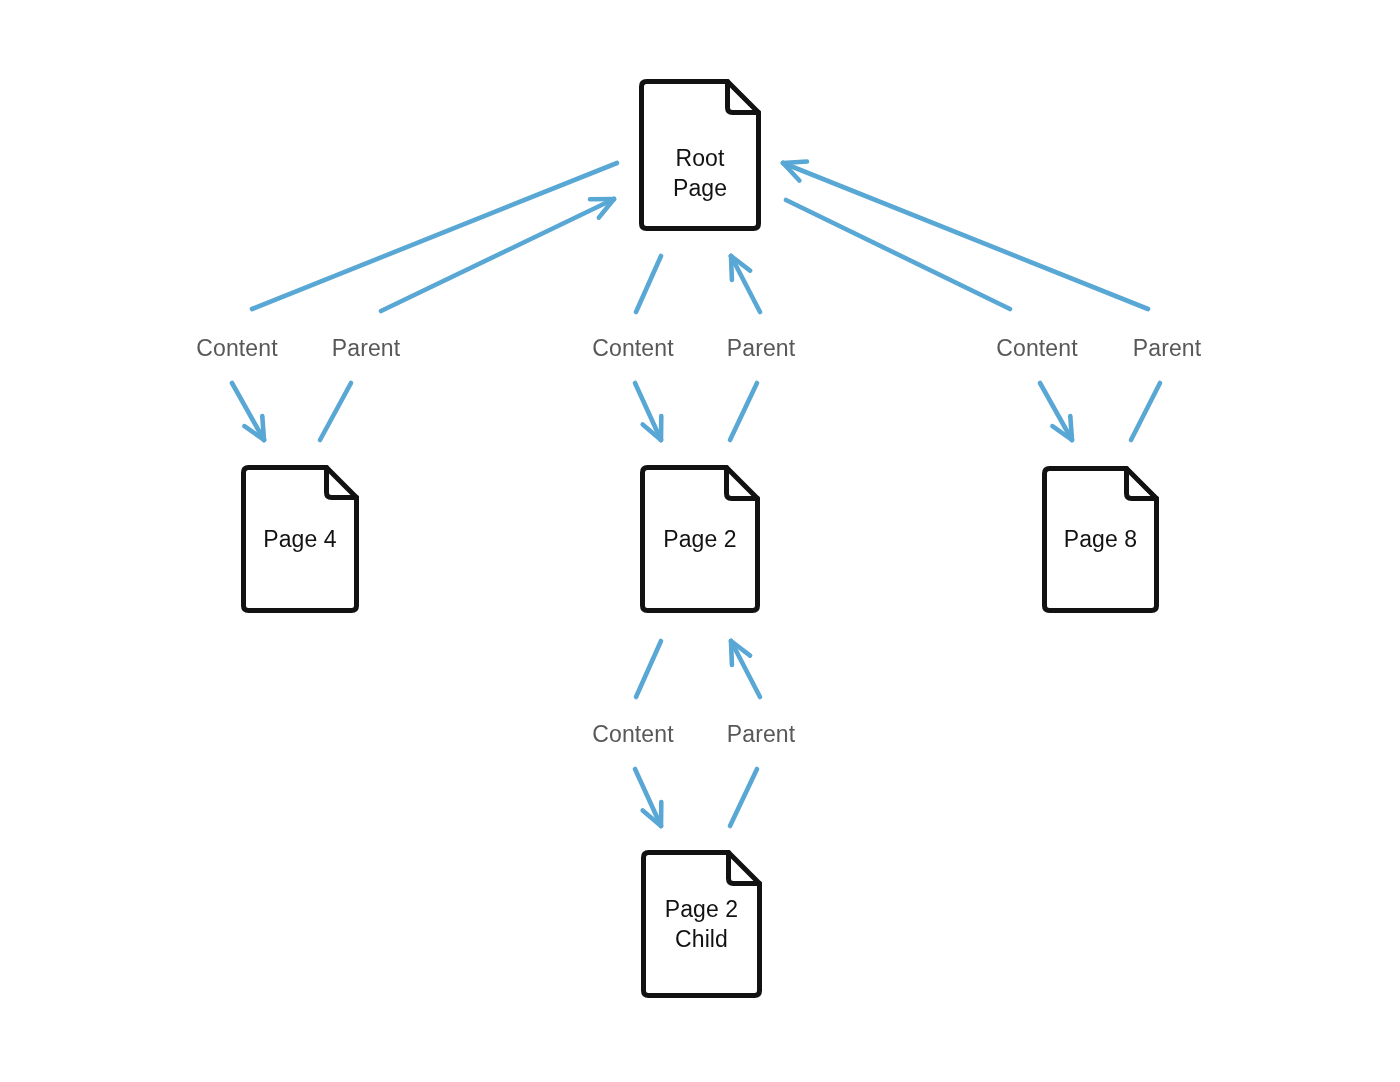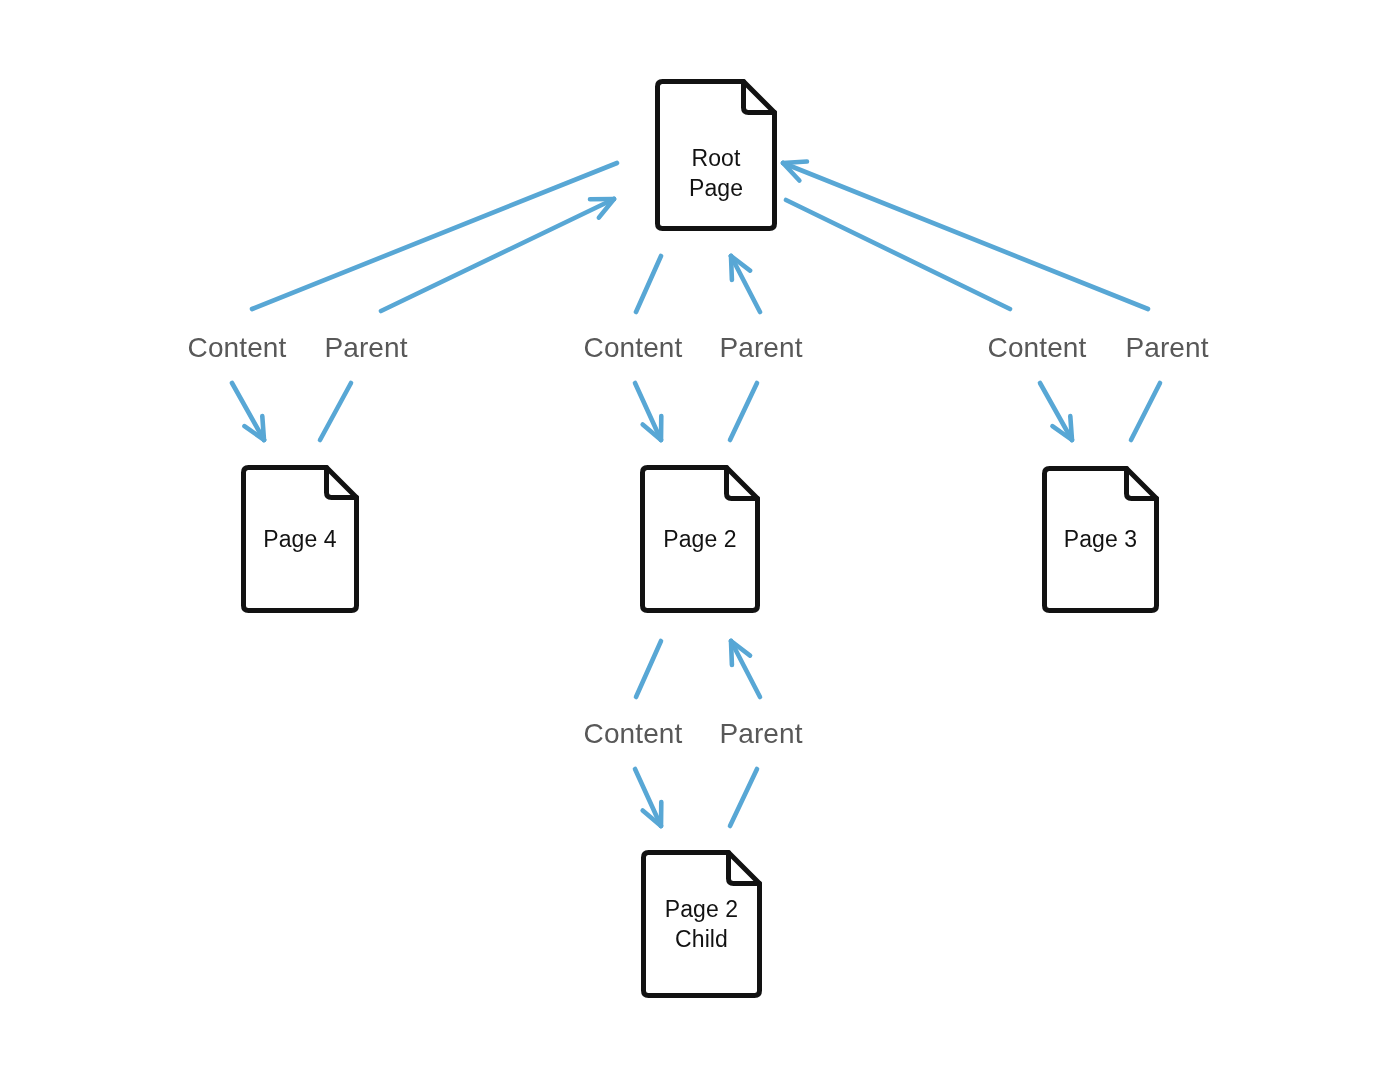--- a/index.html
+++ b/index.html
@@ -48,21 +48,21 @@
     color: #121212;
     font-size: 23px;
     line-height: 1.32;
     letter-spacing: 0.1px;
     white-space: pre-line;
     pointer-events: none;
   }
   .edge-label {
     position: absolute;
     color: #585858;
-    font-size: 28px;
+    font-size: 23px;
     line-height: 1;
     letter-spacing: 0.1px;
     white-space: nowrap;
     transform: translate(-50%, -50%);
   }
 </style>
 </head>
 <body>
 
 <div id="diagram-root">
@@ -128,21 +128,21 @@
         <line x1="730" y1="826" x2="757" y2="769" stroke="#58a7d5" stroke-width="4.6" stroke-linecap="round"></line>
       </g>
       <g>
         <line x1="760" y1="697" x2="731" y2="641" stroke="#58a7d5" stroke-width="4.6" stroke-linecap="round"></line>
         <line x1="731" y1="641" x2="750.0628582179112" y2="655.5810643151938" stroke="#58a7d5" stroke-width="4.6" stroke-linecap="round"></line>
         <line x1="731" y1="641" x2="731.9077287617912" y2="664.9828277835417" stroke="#58a7d5" stroke-width="4.6" stroke-linecap="round"></line>
       </g>
     </svg>
 
   <div id="node-layer">
-      <div class="node" style="left: 639px; top: 79px; width: 122px; height: 188px; margin-left: 16px;">
+      <div class="node" style="left: 639px; top: 79px; width: 122px; height: 188px;">
         <svg width="122" height="152" viewBox="0 0 122 152">
           <path d="M 7.5 2.5 L 88.5 2.5 L 119.5 33.5 L 119.5 144.5 Q 119.5 149.5 114.5 149.5 L 7.5 149.5 Q 2.5 149.5 2.5 144.5 L 2.5 7.5 Q 2.5 2.5 7.5 2.5 Z" fill="#ffffff" stroke="#121212" stroke-width="5" stroke-linejoin="round"></path>
           <path d="M 88.5 2.5 L 88.5 28.5 Q 88.5 33.5 93.5 33.5 L 119.5 33.5" fill="none" stroke="#121212" stroke-width="5" stroke-linejoin="round" stroke-linecap="round"></path>
         </svg>
         <div class="node-label">Root
 Page</div>
       </div>
       <div class="node" style="left: 241px; top: 465px; width: 118px; height: 148px;">
         <svg width="118" height="148" viewBox="0 0 118 148">
           <path d="M 7.5 2.5 L 85.5 2.5 L 115.5 32.5 L 115.5 140.5 Q 115.5 145.5 110.5 145.5 L 7.5 145.5 Q 2.5 145.5 2.5 140.5 L 2.5 7.5 Q 2.5 2.5 7.5 2.5 Z" fill="#ffffff" stroke="#121212" stroke-width="5" stroke-linejoin="round"></path>
@@ -155,21 +155,21 @@
           <path d="M 7.5 2.5 L 86.5 2.5 L 117.5 33.5 L 117.5 140.5 Q 117.5 145.5 112.5 145.5 L 7.5 145.5 Q 2.5 145.5 2.5 140.5 L 2.5 7.5 Q 2.5 2.5 7.5 2.5 Z" fill="#ffffff" stroke="#121212" stroke-width="5" stroke-linejoin="round"></path>
           <path d="M 86.5 2.5 L 86.5 28.5 Q 86.5 33.5 91.5 33.5 L 117.5 33.5" fill="none" stroke="#121212" stroke-width="5" stroke-linejoin="round" stroke-linecap="round"></path>
         </svg>
         <div class="node-label">Page 2</div>
       </div>
       <div class="node" style="left: 1042px; top: 466px; width: 117px; height: 147px;">
         <svg width="117" height="147" viewBox="0 0 117 147">
           <path d="M 7.5 2.5 L 84.5 2.5 L 114.5 32.5 L 114.5 139.5 Q 114.5 144.5 109.5 144.5 L 7.5 144.5 Q 2.5 144.5 2.5 139.5 L 2.5 7.5 Q 2.5 2.5 7.5 2.5 Z" fill="#ffffff" stroke="#121212" stroke-width="5" stroke-linejoin="round"></path>
           <path d="M 84.5 2.5 L 84.5 27.5 Q 84.5 32.5 89.5 32.5 L 114.5 32.5" fill="none" stroke="#121212" stroke-width="5" stroke-linejoin="round" stroke-linecap="round"></path>
         </svg>
-        <div class="node-label">Page 3</div>
+        <div class="node-label">Page 8</div>
       </div>
       <div class="node" style="left: 641px; top: 850px; width: 121px; height: 148px;">
         <svg width="121" height="148" viewBox="0 0 121 148">
           <path d="M 7.5 2.5 L 87.5 2.5 L 118.5 33.5 L 118.5 140.5 Q 118.5 145.5 113.5 145.5 L 7.5 145.5 Q 2.5 145.5 2.5 140.5 L 2.5 7.5 Q 2.5 2.5 7.5 2.5 Z" fill="#ffffff" stroke="#121212" stroke-width="5" stroke-linejoin="round"></path>
           <path d="M 87.5 2.5 L 87.5 28.5 Q 87.5 33.5 92.5 33.5 L 118.5 33.5" fill="none" stroke="#121212" stroke-width="5" stroke-linejoin="round" stroke-linecap="round"></path>
         </svg>
         <div class="node-label">Page 2
 Child</div>
       </div>
     </div>

